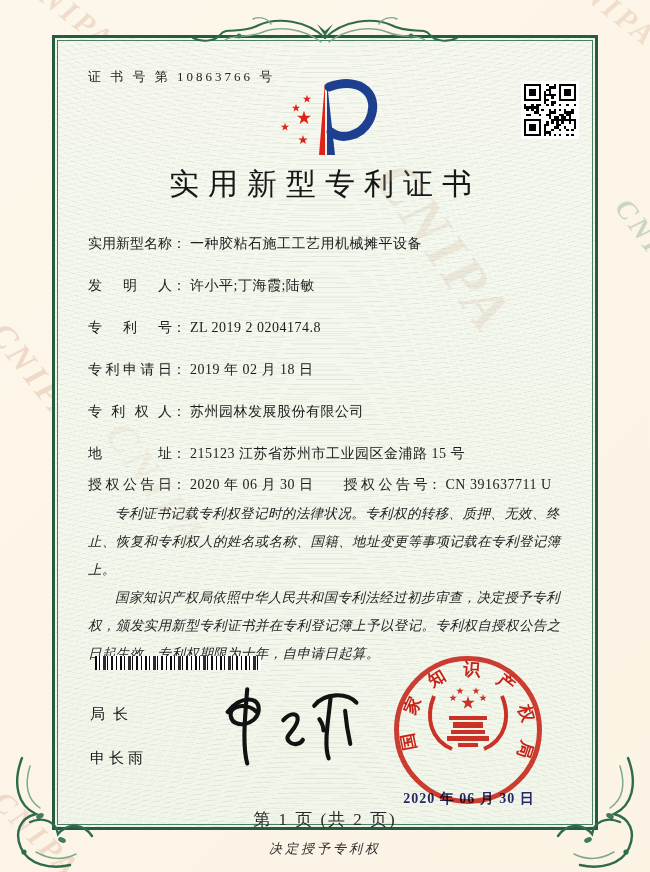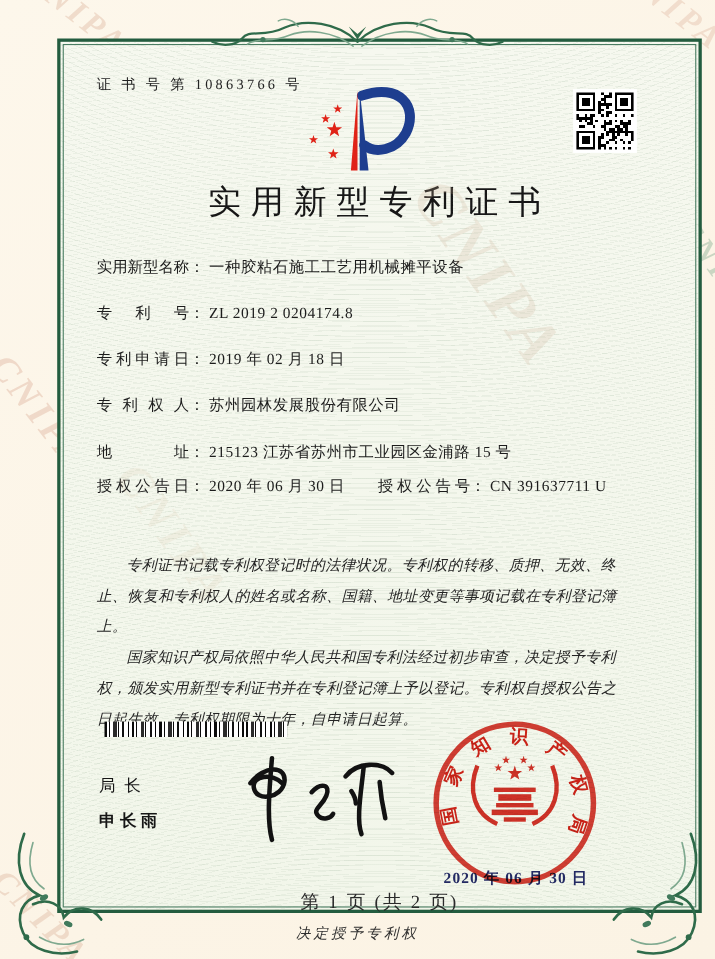--- a/index.html
+++ b/index.html
@@ -24,21 +24,20 @@
   .wm-body2{left:84px; top:462px; font-size:42px; color:rgba(206,178,148,.13); transform:rotate(55deg); z-index:3;}
 
   
   .frame{
     position:absolute; left:52px; top:35px; width:540px; height:789px;
     border:3px solid #235c3f; z-index:2;
     background:
       repeating-radial-gradient(ellipse 160% 80% at 50% -30%, rgba(128,158,128,.10) 0 1px, rgba(0,0,0,0) 1px 7px),
       repeating-radial-gradient(ellipse 160% 80% at 50% 130%, rgba(128,158,128,.09) 0 1px, rgba(0,0,0,0) 1px 6px),
       linear-gradient(#f6f8ef,#f2f6ea);
-    padding-left: 40px;
   }
   .frame::after{
     content:""; position:absolute; left:2px; top:2px; right:2px; bottom:2px;
     border:1px solid #4a7d62; pointer-events:none;
   }
 
   .cert-no{position:absolute; left:33px; top:30px; font-size:13px; letter-spacing:3px; color:#222; z-index:4;}
 
   .logo{position:absolute; left:222px; top:41px; width:116px; height:84px; z-index:4;}
   .qr{position:absolute; left:466px; top:43px; width:58px; height:58px; background:#fff; padding:3px; box-sizing:border-box; z-index:4;}
@@ -70,22 +69,22 @@
   .barcode{
     position:absolute; left:40px; top:618px; width:166px; height:14px; z-index:4;
     background:repeating-linear-gradient(90deg,
       #0a0a0a 0 2px,#fff 2px 4px,#0a0a0a 4px 5px,#fff 5px 8px,
       #2b2b2b 8px 11px,#fff 11px 12px,#0a0a0a 12px 13px,#fff 13px 16px,
       #111 16px 18px,#fff 18px 21px,#000 21px 22px,#fff 22px 25px);
   }
 
   .director{position:absolute; left:35px; top:667px; z-index:4;
     font-family:"Liberation Sans","DejaVu Sans",sans-serif; font-size:15px; color:#161616;}
-  .director .t{letter-spacing:8px; margin-bottom:13px;}
-  .director .n{letter-spacing:4px;font-weight:bold;}
+  .director .t{letter-spacing:8px; margin-bottom:25px;}
+  .director .n{letter-spacing:4px;}
   .signature{position:absolute; left:150px; top:645px; width:170px; height:95px; z-index:4;}
 
   .seal-date{
     position:absolute; left:339px; top:752px; width:150px; text-align:center; z-index:4;
     font-size:14px; font-weight:700; letter-spacing:1px; color:#232a63;
   }
   .seal{
     position:absolute; left:339px; top:618px; width:148px; height:148px; z-index:5;
     border-radius:50%; border:5px solid rgba(213,36,26,.88); box-sizing:border-box;
     mix-blend-mode:multiply;
@@ -304,20 +303,23 @@
       </svg>
     </div>
 
     <div class="title">实用新型专利证书</div>
 
     <div class="fields">
       <div class="frow">
         <span class="flabel">实用新型名称</span><span class="colon">：</span><span class="fvalue">一种胶粘石施工工艺用机械摊平设备</span>
       </div>
       <div class="frow">
+        <span class="flabel">发明人</span><span class="colon">：</span><span class="fvalue">许小平;丁海霞;陆敏</span>
+      </div>
+      <div class="frow">
         <span class="flabel">专利号</span><span class="colon">：</span><span class="fvalue">ZL 2019 2 0204174.8</span>
       </div>
       <div class="frow">
         <span class="flabel">专利申请日</span><span class="colon">：</span><span class="fvalue">2019 年 02 月 18 日</span>
       </div>
       <div class="frow">
         <span class="flabel">专利权人</span><span class="colon">：</span><span class="fvalue">苏州园林发展股份有限公司</span>
       </div>
       <div class="frow">
         <span class="flabel">地址</span><span class="colon">：</span><span class="fvalue">215123 江苏省苏州市工业园区金浦路 15 号</span>

